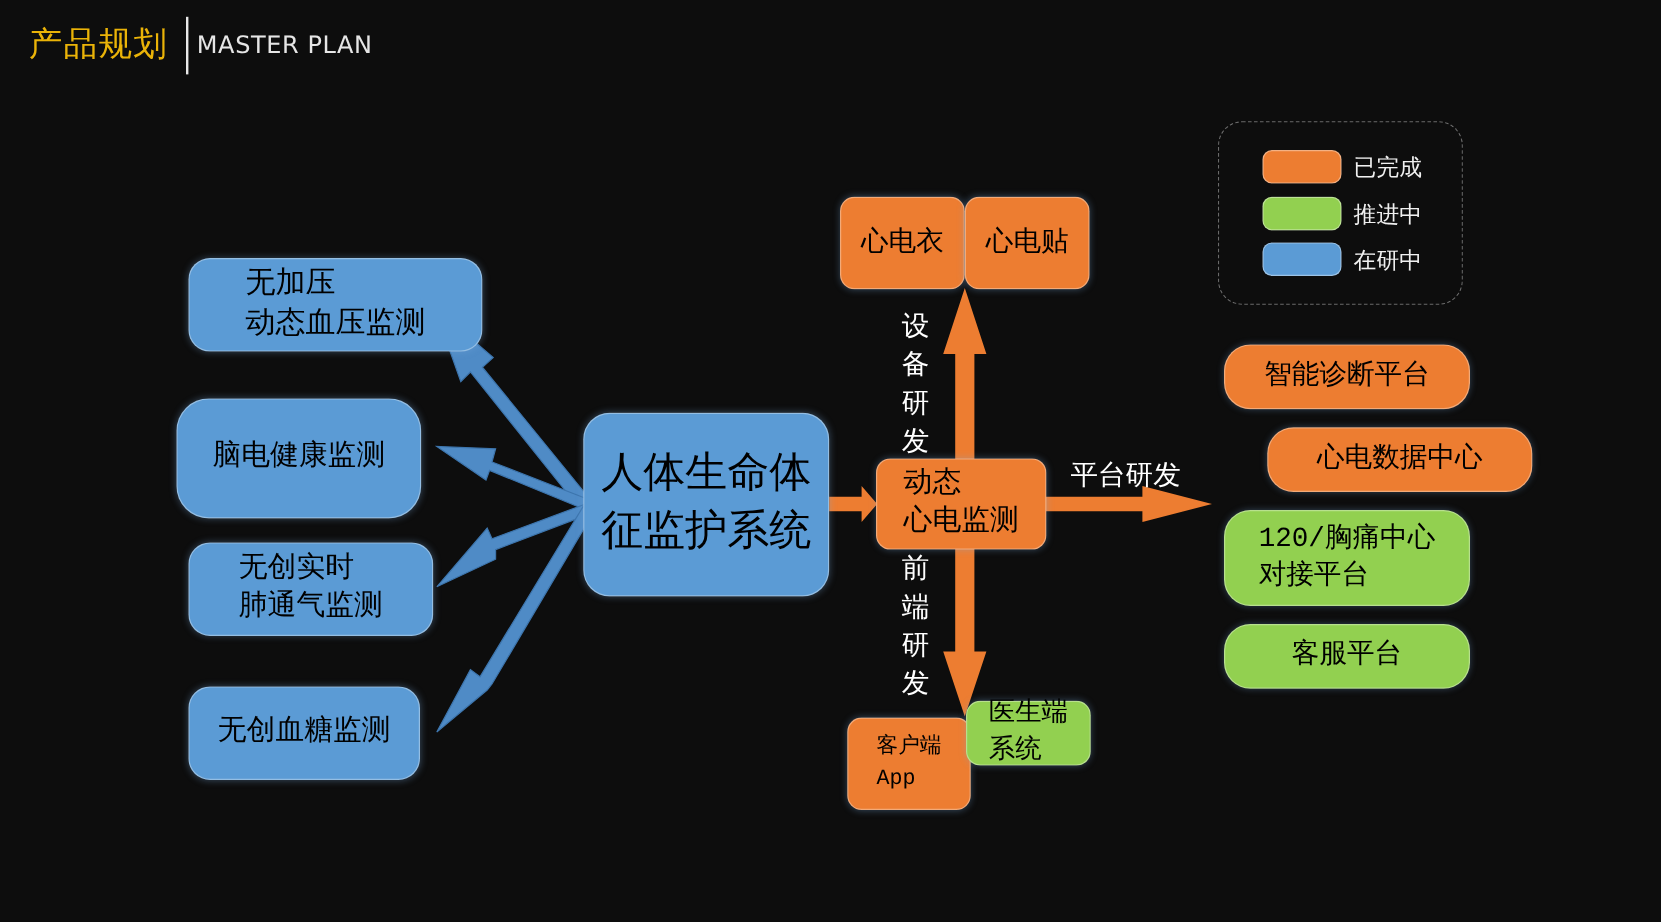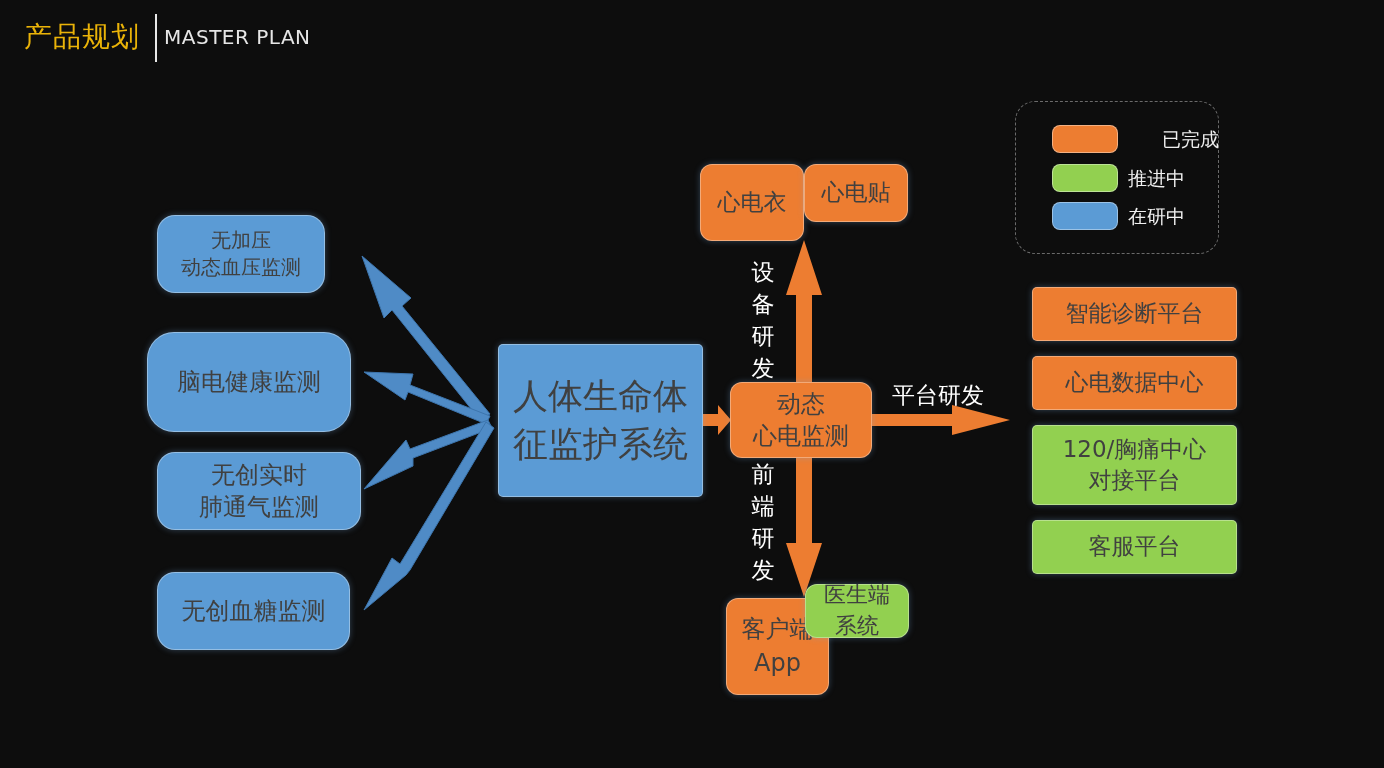--- a/index.html
+++ b/index.html
@@ -2,29 +2,29 @@
 <html><head>
 <meta charset="utf-8">
 <style>
   html,body{margin:0;padding:0;}
   body{width:1384px;height:768px;background:#0d0d0d;position:relative;overflow:hidden;
        font-family:"DejaVu Sans","Liberation Sans",sans-serif;color:#fff;}
   .abs{position:absolute;}
   .title{left:24px;top:18px;font-size:28px;color:#eab308;letter-spacing:1px;}
   .title-div{left:155px;top:14px;width:2px;height:48px;background:#e8e8e8;}
   .subtitle{left:164px;top:25px;font-size:20px;color:#e6e6e6;letter-spacing:0.5px;}
-  .box{position:absolute;display:flex;align-items:center;justify-content:center;text-align:center;
-       color:#404040;border:1px solid rgba(255,255,255,0.35);box-sizing:border-box;
-       box-shadow:0 0 6px rgba(120,170,220,0.35);line-height:1.35;white-space:pre-line;}
+  .box{position:absolute;display:flex;align-items:center;justify-content:center;
+       color:#000000;border:1px solid rgba(255,255,255,0.35);box-sizing:border-box;
+       box-shadow:0 0 6px rgba(120,170,220,0.35);line-height:1.35;white-space:pre-line;font-family:Liberation Mono, monospace;}
   .blue{background:#5b9bd5;}
   .orange{background:#ed7d31;}
   .green{background:#92d050;}
   .r18{border-radius:18px;}
   .r12{border-radius:12px;}
-  .r20{border-radius:5px;margin-left:12px;}
+  .r20{border-radius:22px;}
   .vlabel{position:absolute;width:26px;font-size:23px;line-height:32px;text-align:center;color:#fff;white-space:pre-line;}
   .legend{left:1015px;top:101px;width:204px;height:153px;border:1px dashed #6a6a6a;border-radius:20px;box-sizing:border-box;}
   .swatch{position:absolute;left:1052px;width:66px;height:28px;border-radius:8px;border:1px solid rgba(255,255,255,0.4);box-sizing:border-box;}
   .legend-label{position:absolute;left:1128px;font-size:19px;color:#f0f0f0;}
   svg{position:absolute;left:0;top:0;}
 </style>
 </head>
 <body>
 
 <div class="abs title">产品规划</div>
@@ -44,56 +44,56 @@
     <polygon points="691,414 718,414 718,405 731,420 718,435 718,426 691,426"></polygon>
 
     <polygon points="796,383 796,295 786,295 804,240 822,295 812,295 812,383"></polygon>
 
     <polygon points="796,457 796,543 786,543 804,597 822,543 812,543 812,457"></polygon>
 
     <polygon points="871,414 952,414 952,405 1010,420 952,435 952,426 871,426"></polygon>
   </g>
 </svg>
 
-<div class="box blue r18" style="left:157px;top:215px;width:168px;height:78px;font-size:20px;">无加压
+<div class="box blue r18" style="left:157px;top:215px;width:245px;height:78px;font-size:25px;">无加压
 动态血压监测</div>
 <div class="box blue r18" style="left:147px;top:332px;width:204px;height:100px;font-size:24px;border-radius:27px;">脑电健康监测</div>
 <div class="box blue r18" style="left:157px;top:452px;width:204px;height:78px;font-size:24px;">无创实时
 肺通气监测</div>
 <div class="box blue r18" style="left:157px;top:572px;width:193px;height:78px;font-size:24px;">无创血糖监测</div>
 
 <div class="box blue r20" style="left:486px;top:344px;width:205px;height:153px;font-size:35px;">人体生命体
 征监护系统</div>
 
 <div class="box orange r12" style="left:730px;top:382px;width:142px;height:76px;font-size:24px;">动态
 心电监测</div>
 
 <div class="box orange r12" style="left:700px;top:164px;width:104px;height:77px;font-size:23px;">心电衣</div>
-<div class="box orange r12" style="left:804px;top:164px;width:104px;height:58px;font-size:23px;">心电贴</div>
+<div class="box orange r12" style="left:804px;top:164px;width:104px;height:77px;font-size:23px;">心电贴</div>
 
-<div class="box orange r12" style="left:726px;top:598px;width:103px;height:97px;font-size:24px;line-height:1.4;">客户端
+<div class="box orange r12" style="left:706px;top:598px;width:103px;height:77px;font-size:18px;line-height:1.4;">客户端
 App</div>
 <div class="box green r12" style="left:805px;top:584px;width:104px;height:54px;font-size:22px;line-height:1.4;">医生端
 系统</div>
 
 <div class="vlabel" style="left:750px;top:256px;">设
 备
 研
 发</div>
 <div class="vlabel" style="left:750px;top:458px;">前
 端
 研
 发</div>
 <div class="abs" style="left:880px;top:380px;font-size:23px;margin-left:12px;">平台研发</div>
 
 <div class="box orange r20" style="left:1020px;top:287px;width:205px;height:54px;font-size:23px;">智能诊断平台</div>
-<div class="box orange r20" style="left:1020px;top:356px;width:205px;height:54px;font-size:23px;">心电数据中心</div>
+<div class="box orange r20" style="left:1056px;top:356px;width:221px;height:54px;font-size:23px;">心电数据中心</div>
 <div class="box green r20" style="left:1020px;top:425px;width:205px;height:80px;font-size:23px;">120/胸痛中心
 对接平台</div>
 <div class="box green r20" style="left:1020px;top:520px;width:205px;height:54px;font-size:23px;">客服平台</div>
 
 <div class="abs legend"></div>
 <div class="swatch orange" style="top:125px;"></div>
-<div class="legend-label" style="top:127px;margin-left:34px;">已完成</div>
+<div class="legend-label" style="top:127px;">已完成</div>
 <div class="swatch green" style="top:164px;"></div>
 <div class="legend-label" style="top:166px;">推进中</div>
 <div class="swatch blue" style="top:202px;"></div>
 <div class="legend-label" style="top:204px;">在研中</div>
 
 </body></html>

